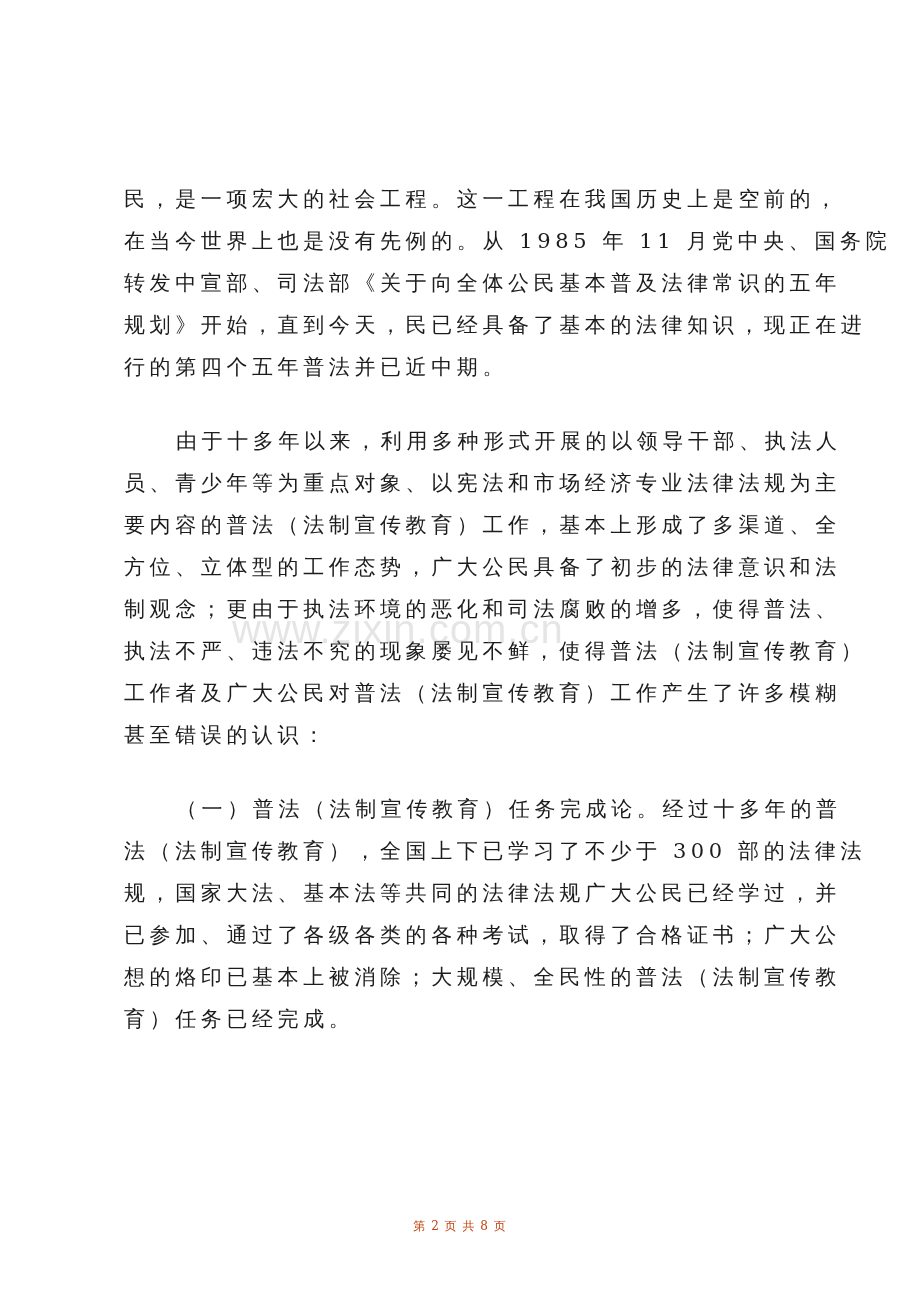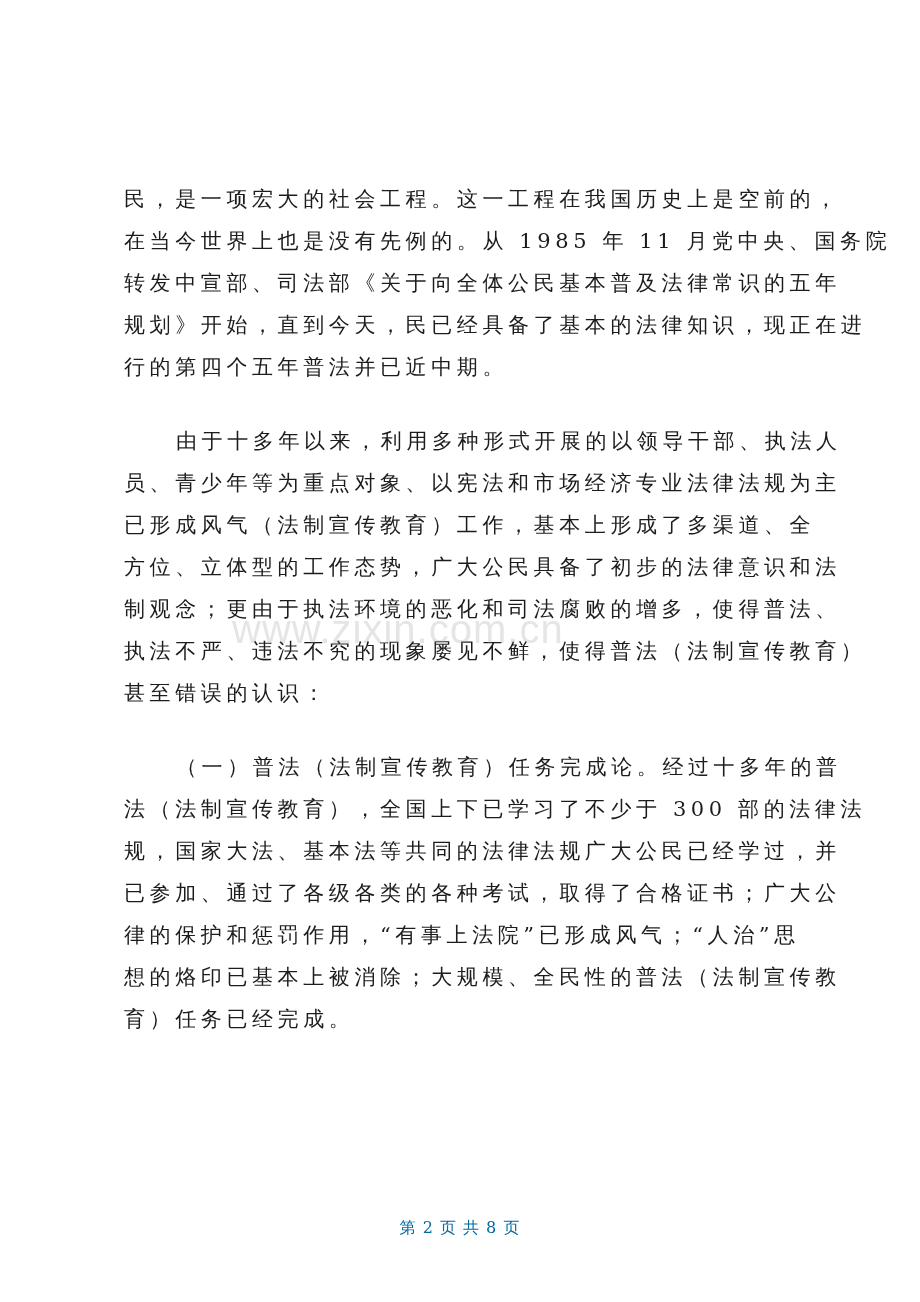--- a/index.html
+++ b/index.html
@@ -52,22 +52,22 @@
       pointer-events: none;
       white-space: nowrap;
       line-height: 70px;
     }
     .footer {
       position: absolute;
       left: 0;
       width: 920px;
       top: 1202px;
       text-align: center;
-      font-size: 16px;
-      color: #0369a1;
+      font-size: 12px;
+      color: #c2410c;
       letter-spacing: 1px;
     }
   </style>
 </head>
 <body>
 
 <div class="page">
 
   <div class="content">
 
@@ -75,33 +75,33 @@
       <span class="line">民，是一项宏大的社会工程。这一工程在我国历史上是空前的，</span>
       <span class="line">在当今世界上也是没有先例的。从 1985 年 11 月党中央、国务院</span>
       <span class="line">转发中宣部、司法部《关于向全体公民基本普及法律常识的五年</span>
       <span class="line">规划》开始，直到今天，民已经具备了基本的法律知识，现正在进</span>
       <span class="line">行的第四个五年普法并已近中期。</span>
     </p>
 
     <p class="para">
       <span class="line" style="padding-left:52px">由于十多年以来，利用多种形式开展的以领导干部、执法人</span>
       <span class="line">员、青少年等为重点对象、以宪法和市场经济专业法律法规为主</span>
-      <span class="line">已形成风气（法制宣传教育）工作，基本上形成了多渠道、全</span>
+      <span class="line">要内容的普法（法制宣传教育）工作，基本上形成了多渠道、全</span>
       <span class="line">方位、立体型的工作态势，广大公民具备了初步的法律意识和法</span>
       <span class="line">制观念；更由于执法环境的恶化和司法腐败的增多，使得普法、</span>
       <span class="line">执法不严、违法不究的现象屡见不鲜，使得普法（法制宣传教育）</span>
+      <span class="line">工作者及广大公民对普法（法制宣传教育）工作产生了许多模糊</span>
       <span class="line">甚至错误的认识：</span>
     </p>
 
     <p class="para">
       <span class="line" style="padding-left:52px">（一）普法（法制宣传教育）任务完成论。经过十多年的普</span>
       <span class="line">法（法制宣传教育），全国上下已学习了不少于 300 部的法律法</span>
       <span class="line">规，国家大法、基本法等共同的法律法规广大公民已经学过，并</span>
       <span class="line">已参加、通过了各级各类的各种考试，取得了合格证书；广大公</span>
-      <span class="line">律的保护和惩罚作用，“有事上法院”已形成风气；“人治”思</span>
       <span class="line">想的烙印已基本上被消除；大规模、全民性的普法（法制宣传教</span>
       <span class="line">育）任务已经完成。</span>
     </p>
 
   </div>
 
   <div class="watermark">www.zixin.com.cn</div>
 
   <div class="footer">第 2 页  共 8 页</div>
 

